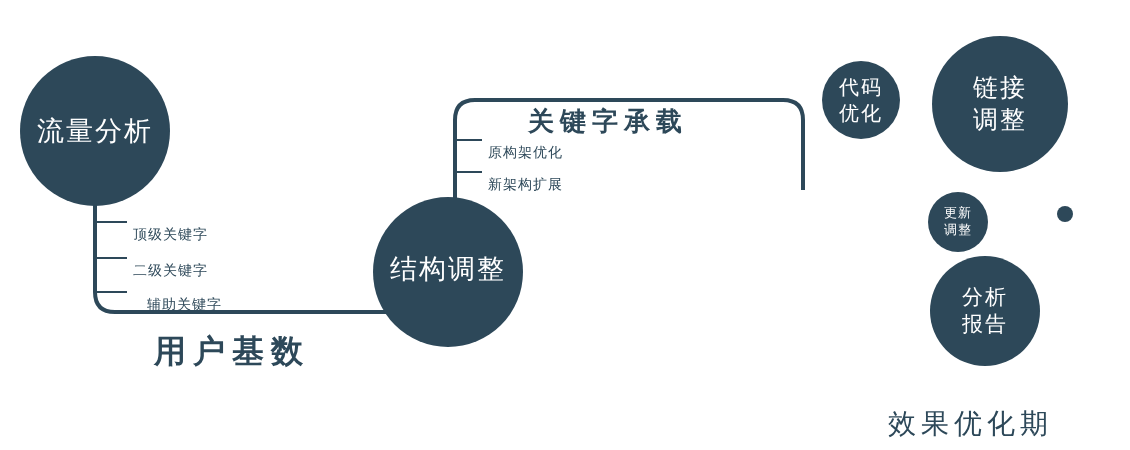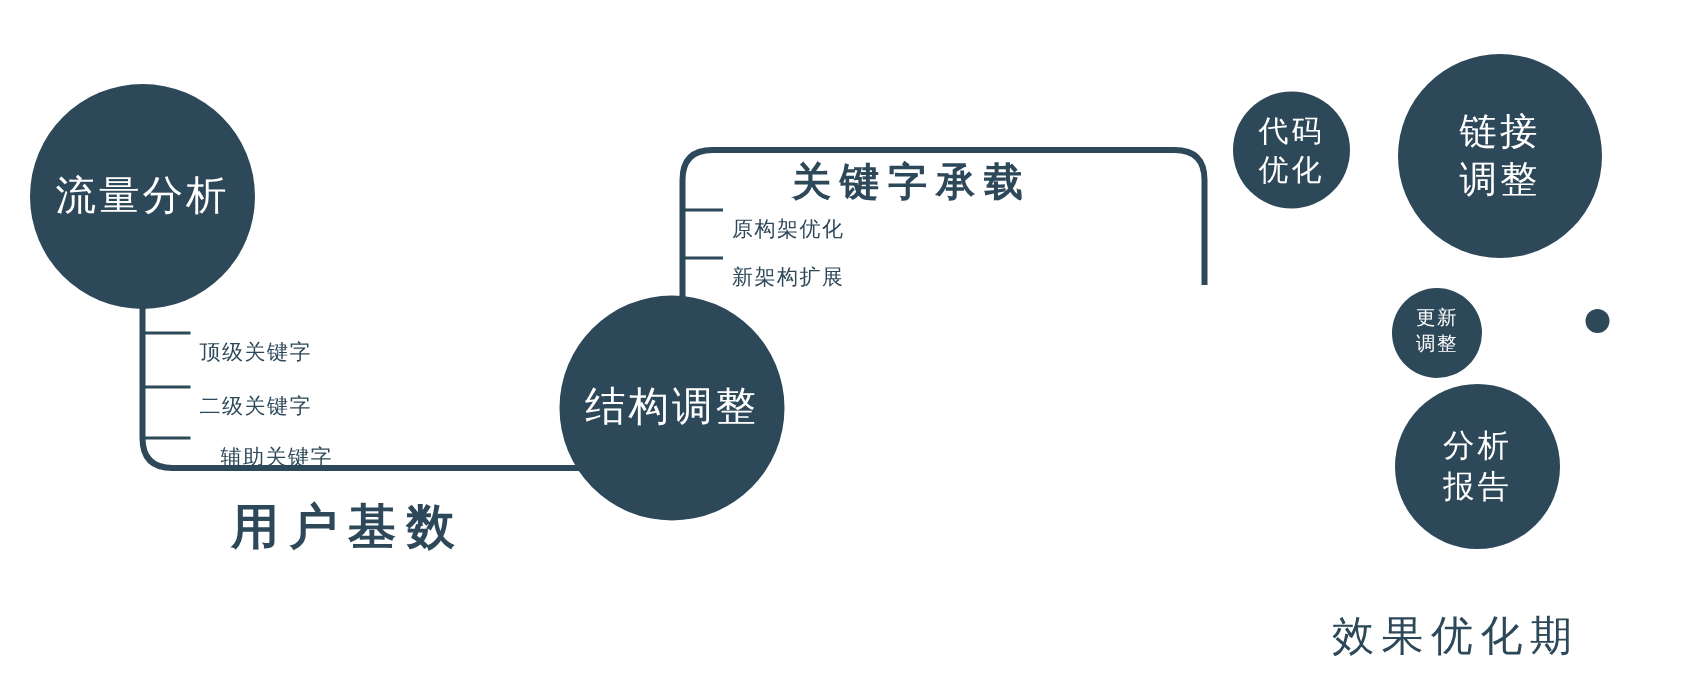--- a/index.html
+++ b/index.html
@@ -8,21 +8,21 @@
   }
   html,body{margin:0;padding:0;background:var(--background);}
   body{font-family:"DejaVu Sans","Liberation Sans",sans-serif;}
   .stage{position:relative;width:1130px;height:450px;background:var(--background);overflow:hidden;}
   .connectors{position:absolute;left:0;top:0;width:1130px;height:450px;pointer-events:none;}
   .node{position:absolute;border-radius:50%;background:var(--primary);color:#fff;
         display:flex;flex-direction:column;align-items:center;justify-content:center;
         text-align:center;line-height:1.3;letter-spacing:2px;}
   .node span{display:block;white-space:nowrap;}
   .node-traffic{left:20px;top:56px;width:150px;height:150px;font-size:27px;}
-  .node-structure{left:373px;top:197px;width:150px;height:150px;font-size:27px;}
+  .node-structure{left:373px;top:197px;width:150px;height:150px;font-size:27px;font-family:Liberation Mono, monospace;}
   .node-data{left:765px;top:184px;width:106px;height:106px;font-size:24px;}
   .node-code{left:822px;top:61px;width:78px;height:78px;font-size:20px;}
   .node-link{left:932px;top:36px;width:136px;height:136px;font-size:25px;}
   .node-update{left:928px;top:192px;width:60px;height:60px;font-size:13px;letter-spacing:1px;}
   .node-report{left:930px;top:256px;width:110px;height:110px;font-size:21px;}
   .node-dot{left:1057px;top:206px;width:16px;height:16px;}
   .edge-label{position:absolute;color:var(--primary);font-weight:bold;white-space:nowrap;}
   .label-keyword{left:528px;top:60px;font-size:26px;letter-spacing:6px;margin-top:44px;}
   .label-userbase{left:154px;top:330px;font-size:32px;letter-spacing:7px;}
   .caption{position:absolute;left:888px;top:405px;font-size:28px;letter-spacing:5px;

